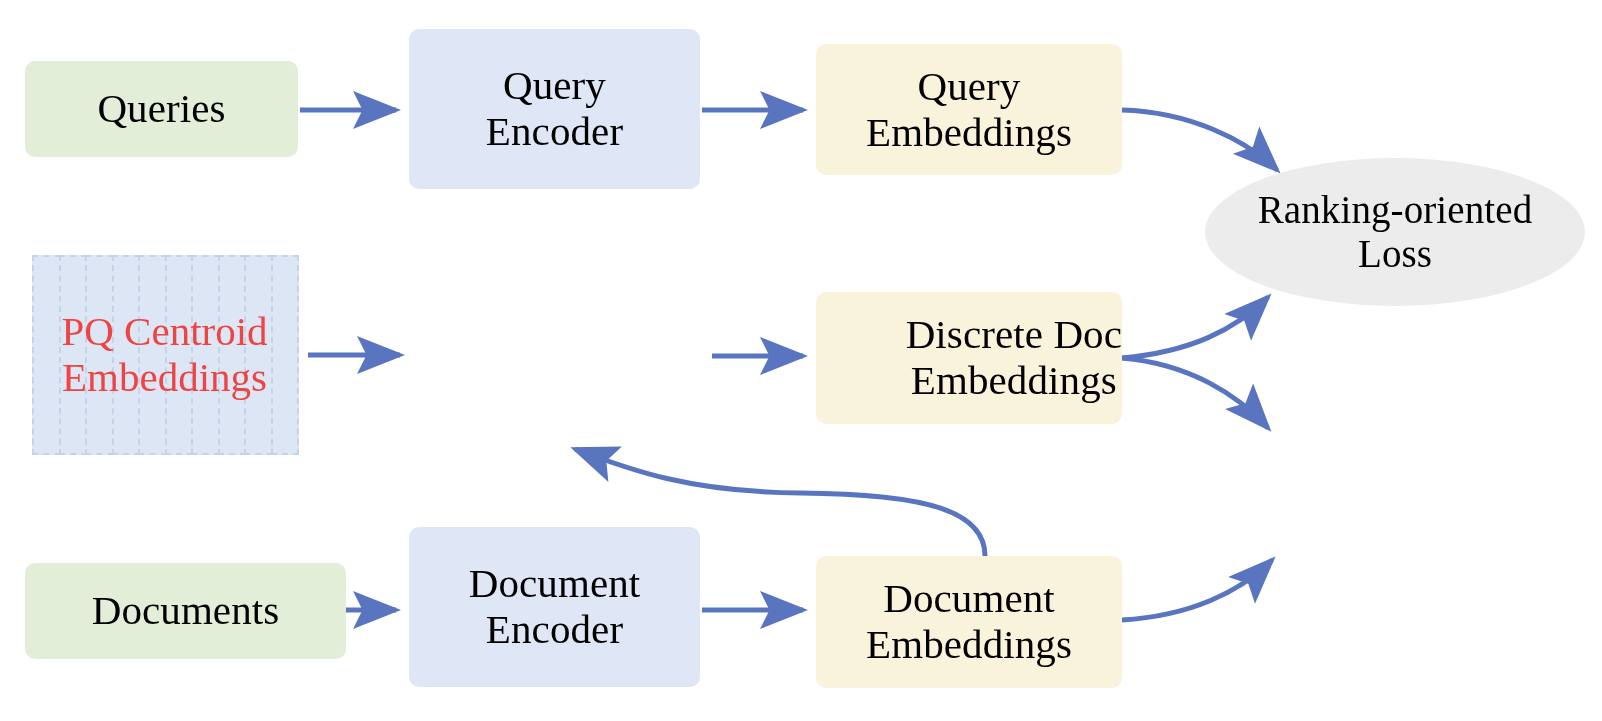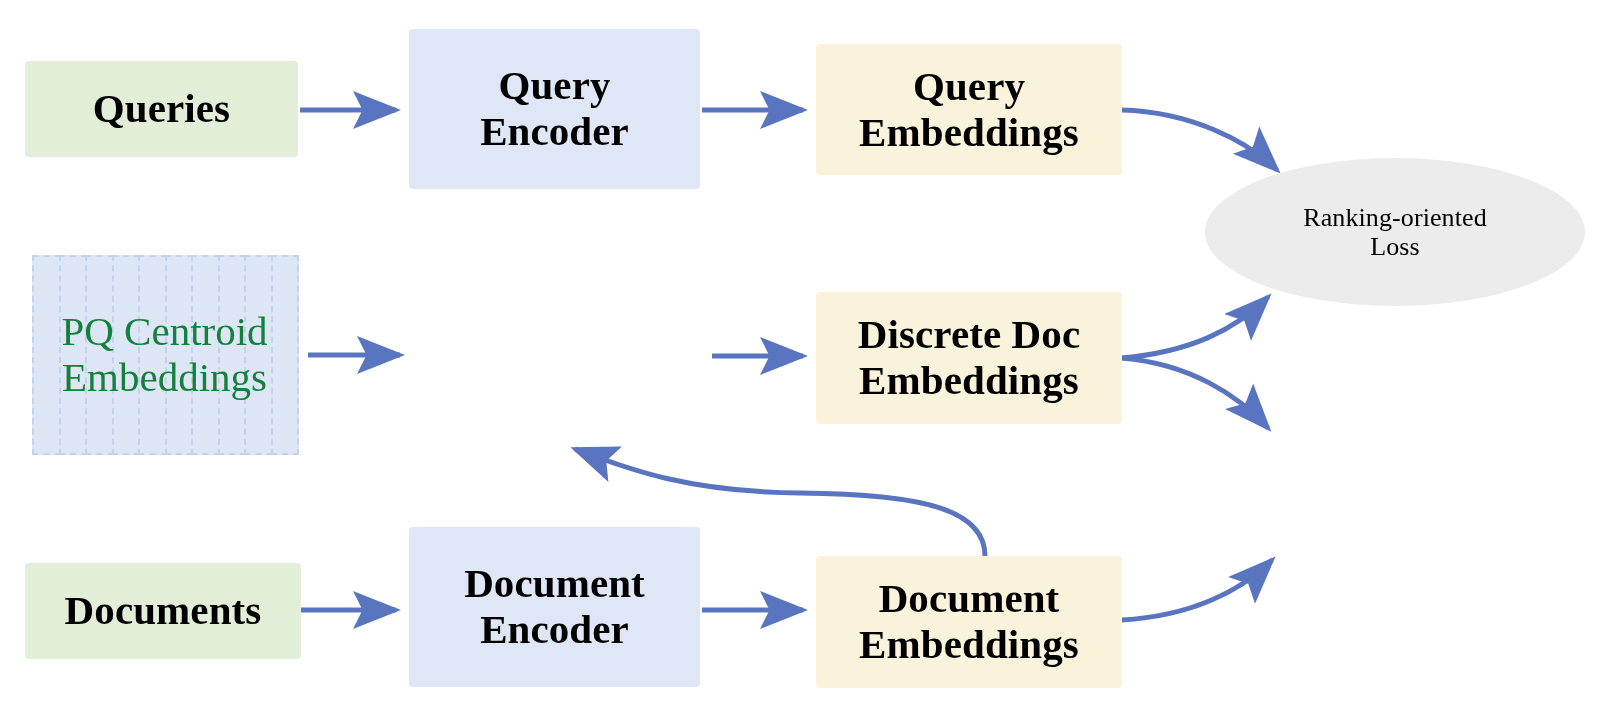--- a/index.html
+++ b/index.html
@@ -21,28 +21,27 @@
     align-items: center;
     justify-content: center;
     text-align: center;
     color: #000000;
     line-height: 1.12;
     box-sizing: border-box;
     white-space: pre-line;
     letter-spacing: 0.1px;
   }
   .rounded {
-    border-radius: 4px;
-    font-weight: bold;
+    border-radius: 10px;
   }
   .ellipse {
     border-radius: 50%;
   }
   .fs-big   { font-size: 41px; }
-  .fs-med   { font-size: 26px; }
+  .fs-med   { font-size: 39px; }
 
   
   .strip-stack {
     position: absolute;
     display: flex;
     flex-direction: row;
   }
   .strip {
     flex: 1 1 0;
     border: 2px dashed #c2d3ea;
@@ -51,21 +50,21 @@
     margin-right: -2px;
   }
   .strip-label {
     position: absolute;
     left: 0; right: 0;
     top: 50%;
     transform: translateY(-50%);
     text-align: center;
     font-size: 41px;
     line-height: 1.12;
-    color: #15803d;
+    color: #ef4444;
     white-space: pre-line;
     pointer-events: none;
   }
   svg.edges {
     position: absolute;
     left: 0; top: 0;
     width: 1602px;
     height: 721px;
     overflow: visible;
   }
@@ -130,26 +129,26 @@
       <div class="strip"></div>
       <div class="strip"></div>
       <div class="strip"></div>
       <div class="strip"></div>
     </div>
     <div class="strip-label">PQ Centroid
 Embeddings</div>
   </div>
 
 
-  <div class="node rounded fs-big" style="left:816px; top:292px; width:306px; height:132px; background:#faf3dc;">
+  <div class="node rounded fs-big" style="left:816px; top:292px; width:306px; height:132px; background:#faf3dc;justify-content:flex-end;">
     <span>Discrete Doc
 Embeddings</span>
   </div>
 
-  <div class="node rounded fs-big" style="left:25px; top:563px; width:276px; height:96px; background:#e2eed8;">
+  <div class="node rounded fs-big" style="left:25px; top:563px; width:321px; height:96px; background:#e2eed8;">
     <span>Documents</span>
   </div>
 
   <div class="node rounded fs-big" style="left:409px; top:527px; width:291px; height:160px; background:#dfe6f5;">
     <span>Document
 Encoder</span>
   </div>
 
   <div class="node rounded fs-big" style="left:816px; top:556px; width:306px; height:132px; background:#faf3dc;">
     <span>Document

